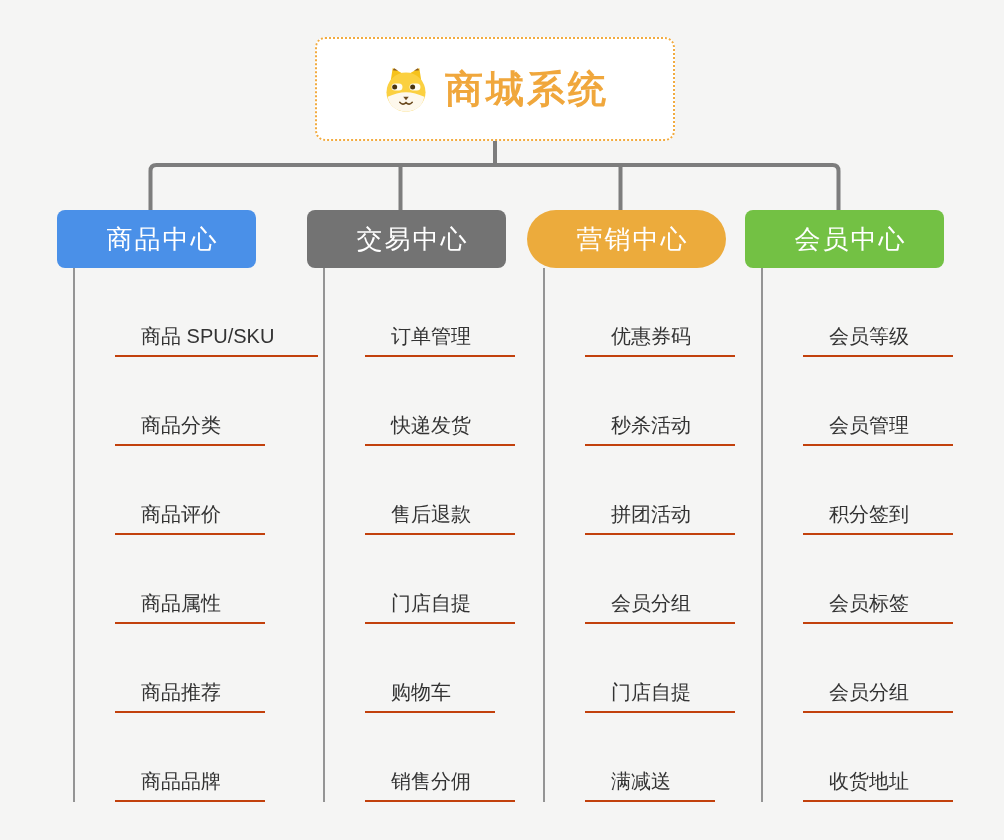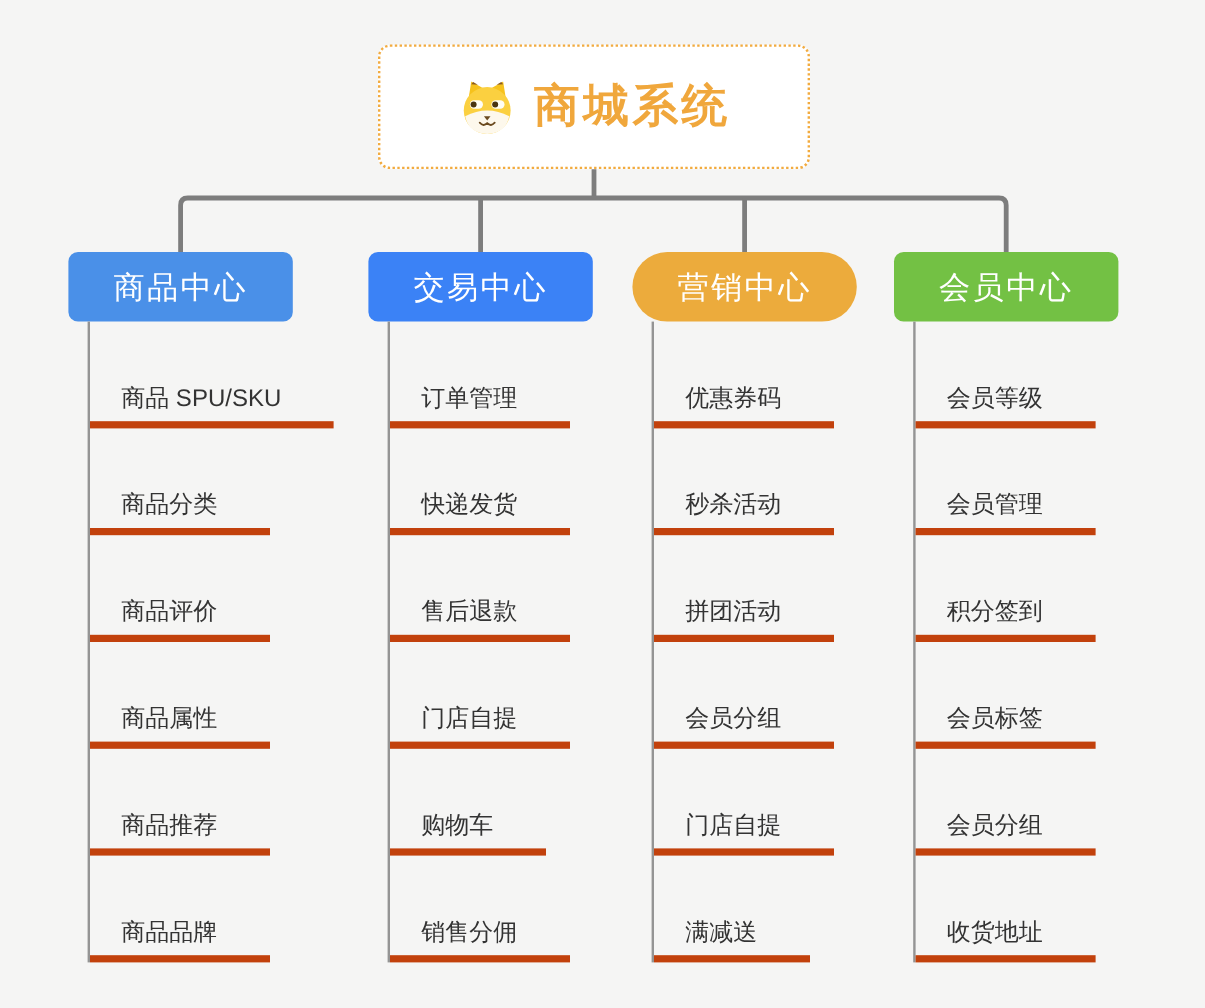--- a/index.html
+++ b/index.html
@@ -24,37 +24,39 @@
     line-height:1;
   }
   .dog-icon{display:inline-flex;width:50px;height:50px;}
 
   .branch-box{
     position:absolute;top:210px;width:187px;height:58px;
     border-radius:8px;
     display:flex;align-items:center;justify-content:center;
     color:#ffffff;font-size:26px;font-weight:500;letter-spacing:2px;
     cursor:pointer;
+    padding-left:12px;
   }
 
   .column{
     position:absolute;top:268px;height:534px;
     border-left:2px solid #949494;
     display:flex;flex-direction:column;
   }
   .leaf-row{
     height:89px;display:flex;align-items:flex-end;
   }
   .leaf{
     white-space:nowrap;
     font-size:20px;color:#333333;
     padding:0 44px 7px 26px;
-    border-bottom:6px solid #c2410c;
+    border-bottom:2px solid #c2410c;
     line-height:1.15;
     cursor:pointer;
+    margin-left:40px;
   }
 </style>
 </head>
 <body>
 
 <div class="canvas">
 
   <svg class="connector-svg" id="connectors">
       <path d="M 495 141 V 165" fill="none" stroke="#7d7d7d" stroke-width="4"></path>
       <path d="M 150.5 210 V 171 Q 150.5 165 156.5 165 H 832.5 Q 838.5 165 838.5 171 V 210" fill="none" stroke="#7d7d7d" stroke-width="4"></path>
@@ -97,21 +99,21 @@
         <div class="leaf-row">
           <div class="leaf">商品属性</div>
         </div>
         <div class="leaf-row">
           <div class="leaf">商品推荐</div>
         </div>
         <div class="leaf-row">
           <div class="leaf">商品品牌</div>
         </div>
       </div>
-      <div class="branch-box" style="left: 307px; background: #3b82f6;">交易中心</div>
+      <div class="branch-box" style="left: 307px; background: #737373;">交易中心</div>
       <div class="column" style="left: 323px;">
         <div class="leaf-row">
           <div class="leaf">订单管理</div>
         </div>
         <div class="leaf-row">
           <div class="leaf">快递发货</div>
         </div>
         <div class="leaf-row">
           <div class="leaf">售后退款</div>
         </div>

